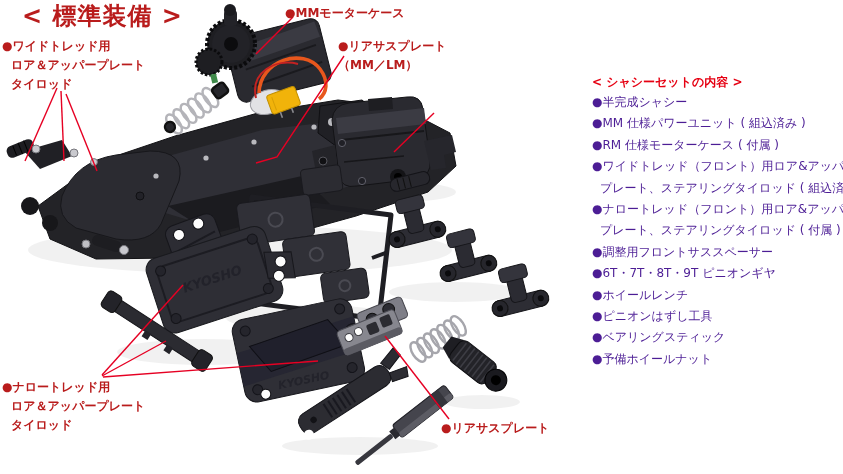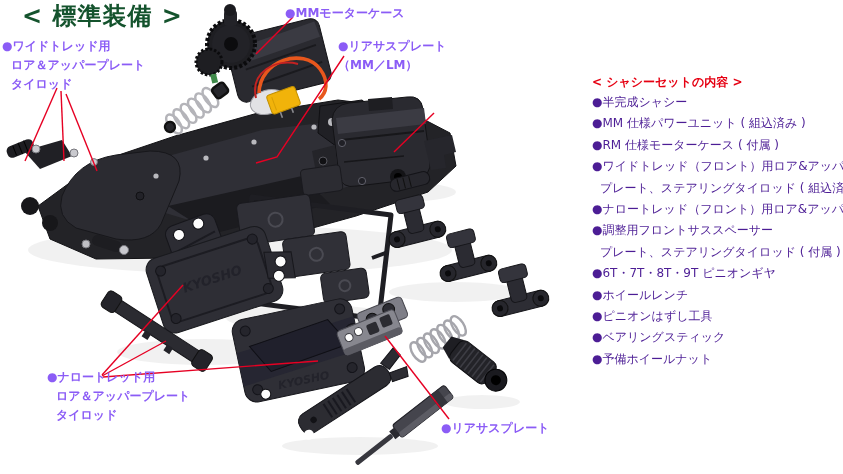--- a/index.html
+++ b/index.html
@@ -1,22 +1,22 @@
 <!DOCTYPE html>
 <html><head>
 <meta charset="utf-8">
 <style>
   html,body{margin:0;padding:0;background:#fff;}
   .stage{position:relative;width:843px;height:474px;background:#fff;overflow:hidden;
          font-family:"DejaVu Sans","Liberation Sans",sans-serif;color:#1f1a17;}
   .stage svg{position:absolute;left:0;top:0;}
   .page-title{position:absolute;left:22px;top:0px;font-size:24px;font-weight:bold;
-              color:#14532d;letter-spacing:1px;white-space:nowrap;}
+              color:#b91c1c;letter-spacing:1px;white-space:nowrap;}
   .callout{position:absolute;font-size:12px;font-weight:bold;line-height:19px;
-           color:#8b5cf6;white-space:nowrap;}
+           color:#b91c1c;white-space:nowrap;}
   .callout .ind{padding-left:9px;}
   .contents{position:absolute;left:592px;top:74px;width:250px;}
   .contents-title{font-size:12px;font-weight:bold;color:#e60012;white-space:nowrap;margin-bottom:1px;}
   .ci{font-size:12px;line-height:21.4px;color:#4c1d95;white-space:nowrap;}
   .ci.cont{padding-left:8px;}
 </style>
 </head>
 <body>
 
 <div class="stage">
@@ -302,41 +302,41 @@
     <div>（MM／LM）</div>
   </div>
 
 
   <div class="callout" style="left:2px;top:37px;">
     <div>●ワイドトレッド用</div>
     <div class="ind">ロア＆アッパープレート</div>
     <div class="ind">タイロッド</div>
   </div>
 
-  <div class="callout" style="left:2px;top:368px;margin-left:45px;">
+  <div class="callout" style="left:2px;top:378px;">
     <div>●ナロートレッド用</div>
     <div class="ind">ロア＆アッパープレート</div>
     <div class="ind">タイロッド</div>
   </div>
 
   <div class="callout" style="left:441px;top:419px;">
     <div>●リアサスプレート</div>
   </div>
 
   <div class="contents">
     <div class="contents-title">&lt; シャシーセットの内容 &gt;</div>
     <div>
       <div class="ci">●半完成シャシー</div>
       <div class="ci">●MM 仕様パワーユニット ( 組込済み )</div>
       <div class="ci">●RM 仕様モーターケース ( 付属 )</div>
       <div class="ci">●ワイドトレッド（フロント）用ロア&amp;アッパー</div>
       <div class="ci cont">プレート、ステアリングタイロッド ( 組込済み )</div>
       <div class="ci">●ナロートレッド（フロント）用ロア&amp;アッパー</div>
+      <div class="ci cont">プレート、ステアリングタイロッド ( 付属 )</div>
       <div class="ci">●調整用フロントサススペーサー</div>
-      <div class="ci cont">プレート、ステアリングタイロッド ( 付属 )</div>
       <div class="ci">●6T・7T・8T・9T ピニオンギヤ</div>
       <div class="ci">●ホイールレンチ</div>
       <div class="ci">●ピニオンはずし工具</div>
       <div class="ci">●ベアリングスティック</div>
       <div class="ci">●予備ホイールナット</div>
     </div>
   </div>
 
 </div>
 

